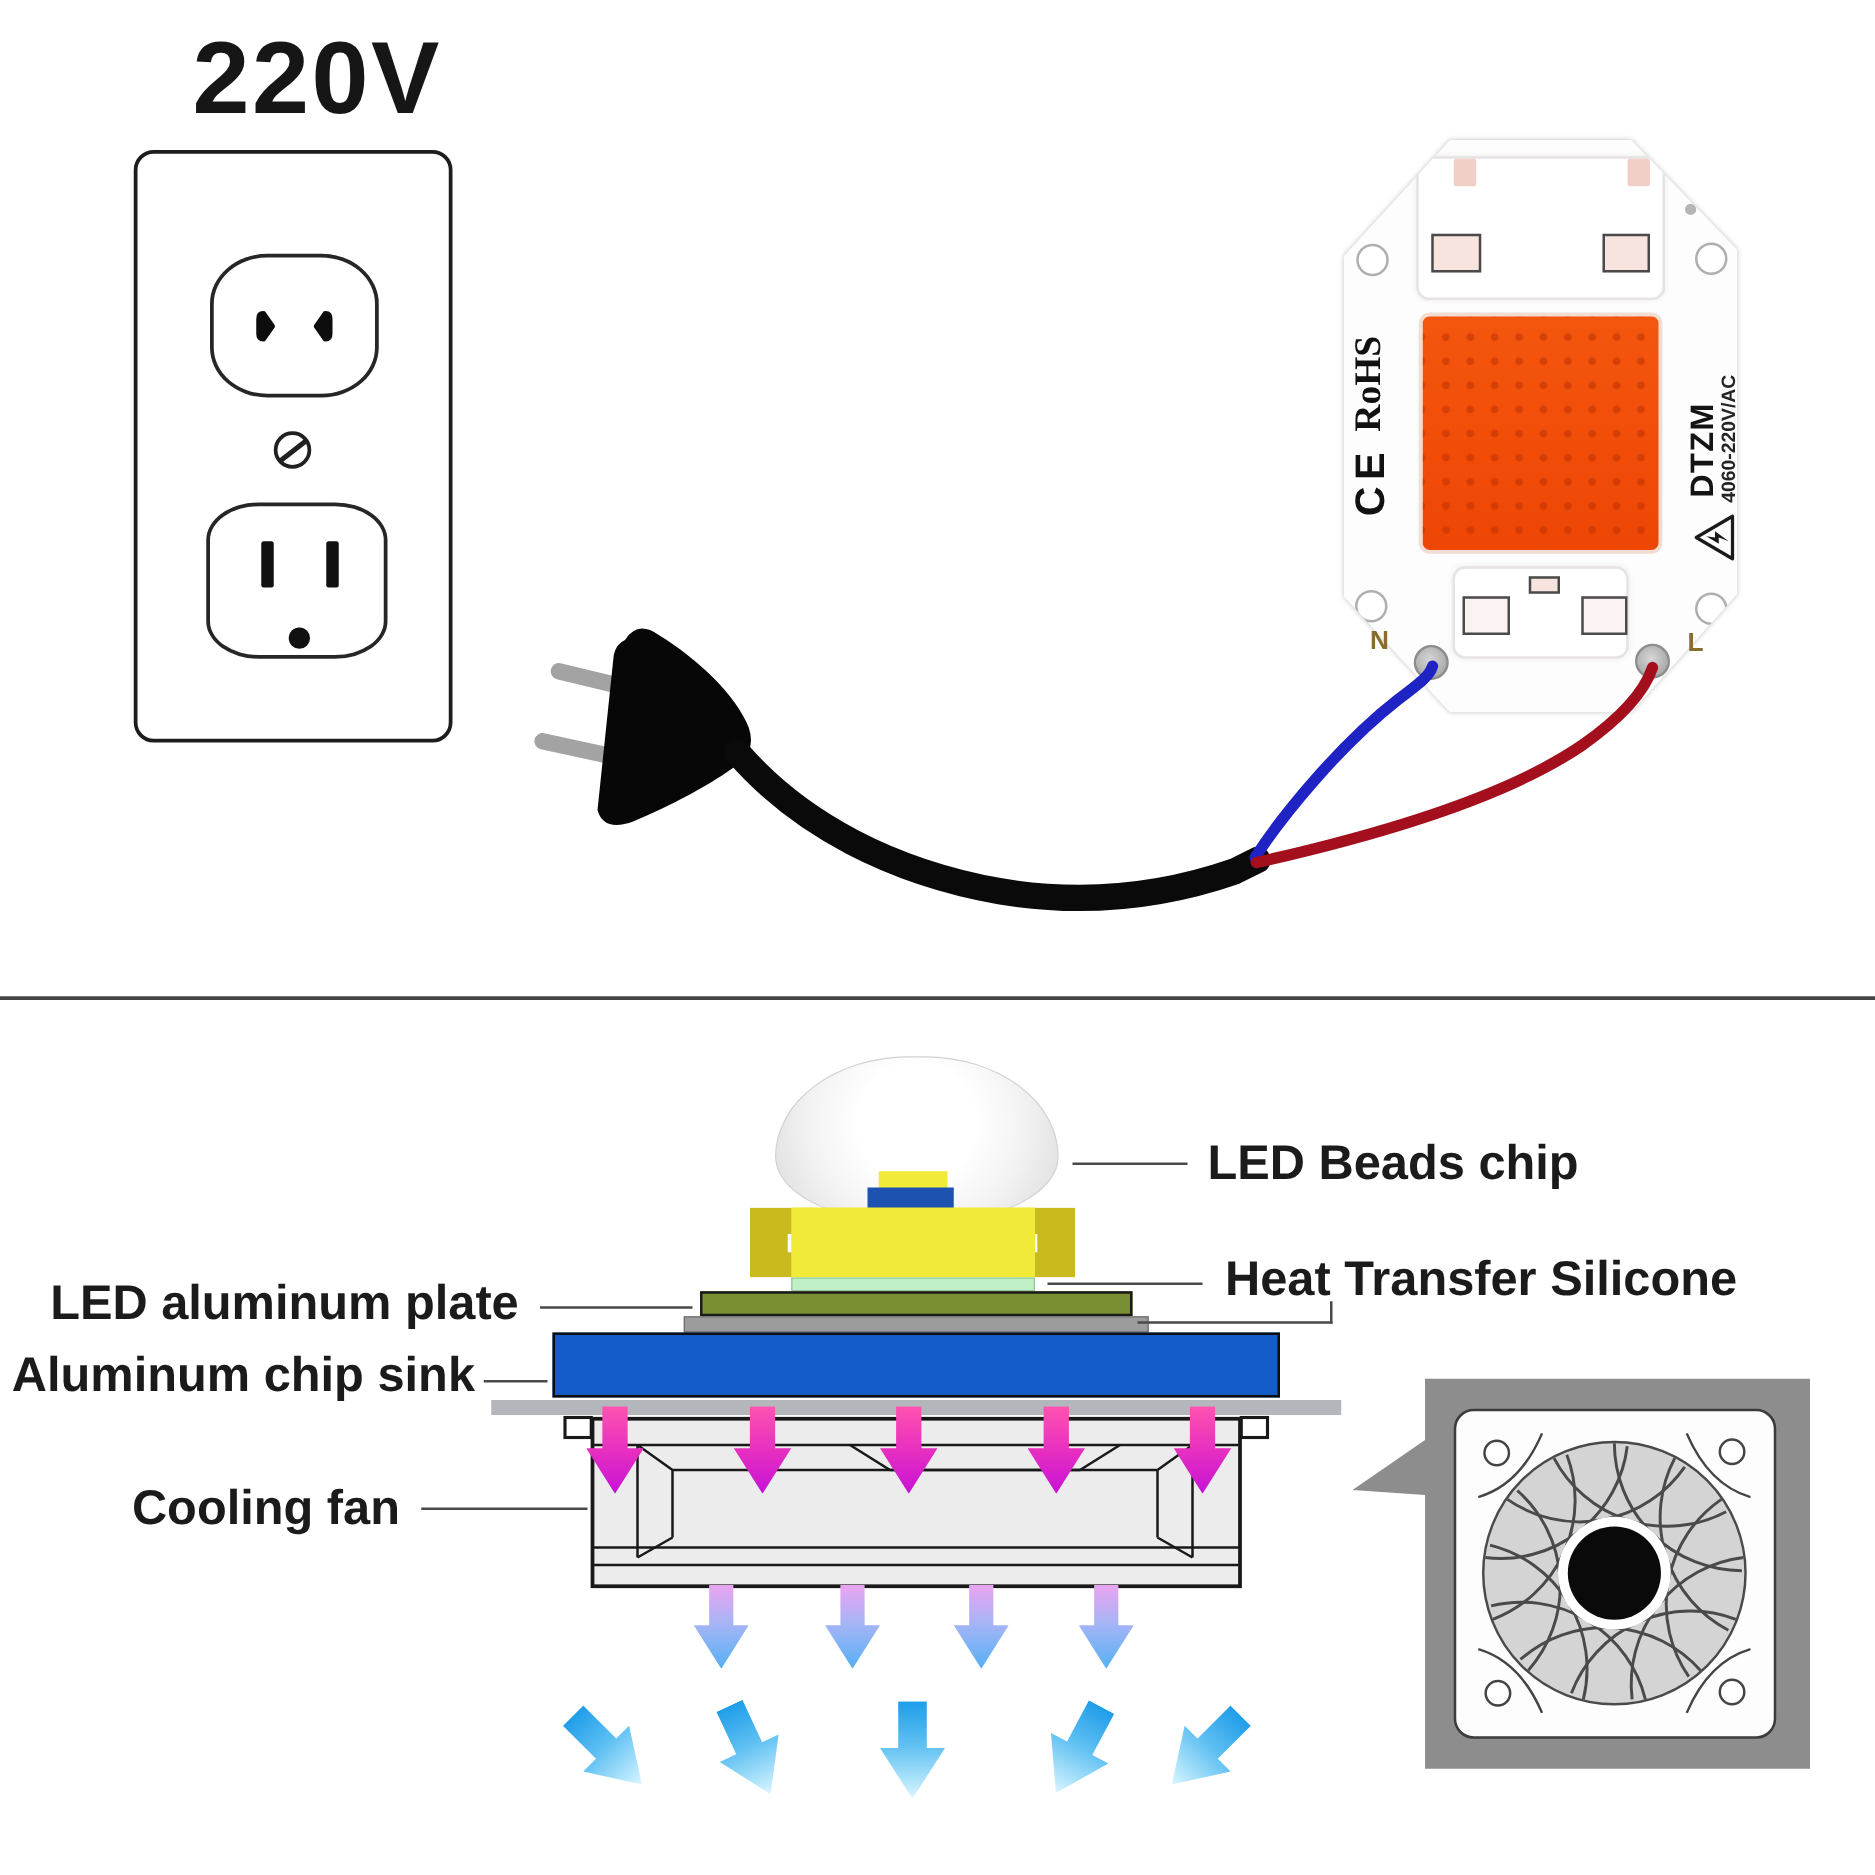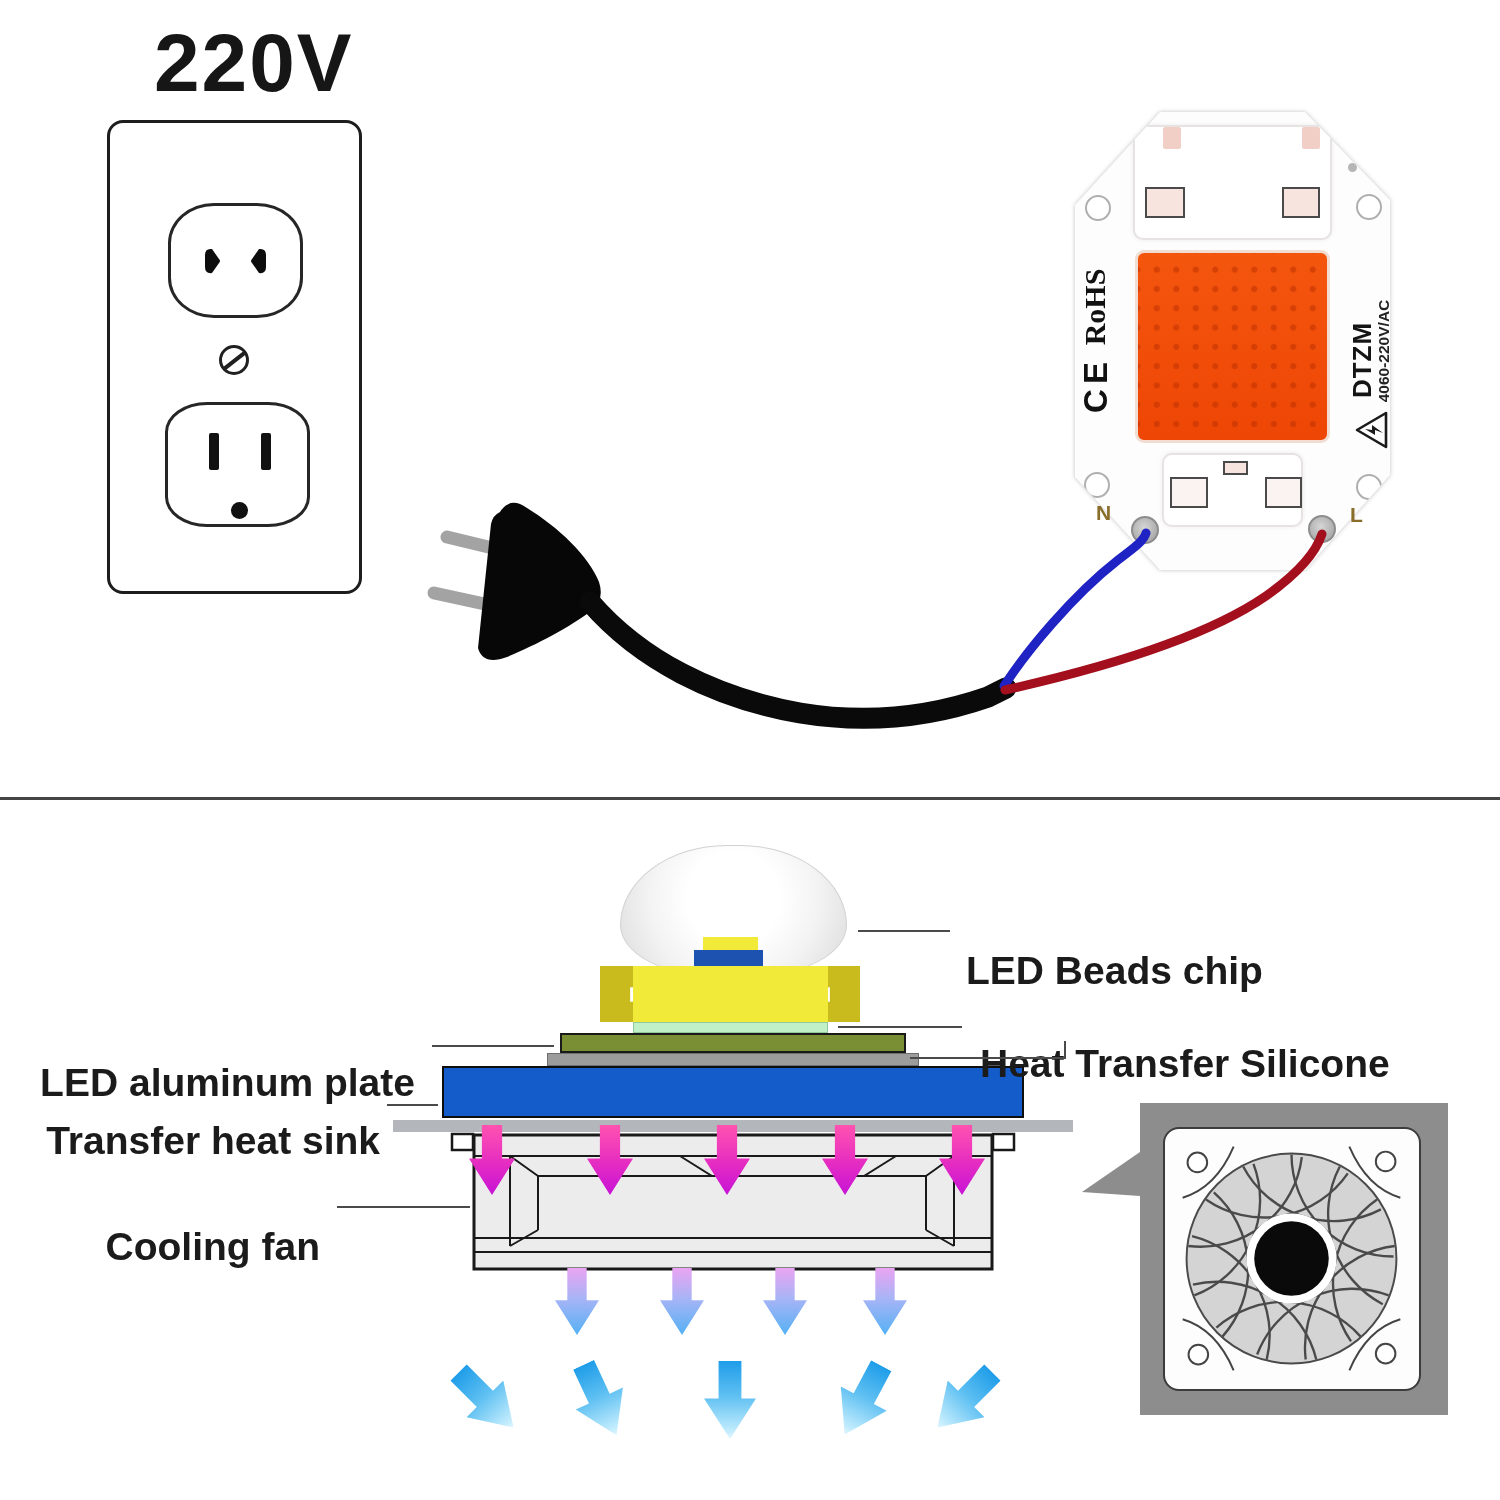--- a/index.html
+++ b/index.html
@@ -2,21 +2,21 @@
 <html><head>
 <meta charset="utf-8">
 <style>
   html,body{margin:0;padding:0;background:#fff;}
   #stage{position:relative;width:1500px;height:1473px;background:#fff;overflow:hidden;
          font-family:"Liberation Sans",sans-serif;}
   #stage *{position:absolute;box-sizing:border-box;}
   svg{overflow:visible;}
 
   
-  .lbl{font:600 39px "Liberation Sans",sans-serif;color:#1b1b1b;white-space:nowrap;line-height:1.1;margin-top:40px;}
+  .lbl{font:600 39px "Liberation Sans",sans-serif;color:#1b1b1b;white-space:nowrap;line-height:1.1;}
   .line{background:#4a4a4a;height:2px;}
   .rot{transform:translate(-50%,-50%) rotate(-90deg);white-space:nowrap;}
 
   
   .v220{left:154px;top:16px;font:700 82px "Liberation Sans",sans-serif;color:#161616;letter-spacing:2px;}
 
   .outlet{left:107px;top:120px;width:255px;height:474px;background:#fff;border:3px solid #1d1d1d;border-radius:16px;}
   .euro{left:58px;top:80px;width:135px;height:115px;border:3px solid #262626;background:#fff;border-radius:46px/40px;}
   .screw{left:109px;top:222px;width:30px;height:30px;border:3px solid #202020;border-radius:50%;}
   .screw i{left:-2px;top:11px;width:28px;height:3.5px;background:#202020;transform:rotate(-38deg);}
@@ -184,21 +184,21 @@
 
   <div class="arrow b-arrow" style="left:460px;transform:rotate(-45deg);"></div>
   <div class="arrow b-arrow" style="left:574px;transform:rotate(-25deg);"></div>
   <div class="arrow b-arrow" style="left:704px;"></div>
   <div class="arrow b-arrow" style="left:837px;transform:rotate(28deg);"></div>
   <div class="arrow b-arrow" style="left:939px;transform:rotate(45deg);"></div>
 
   <div class="lbl" style="left:966px;top:910px;">LED Beads chip</div>
   <div class="lbl" style="right:1085px;top:1022px;">LED aluminum plate</div>
   <div class="lbl" style="left:980px;top:1003px;">Heat Transfer Silicone</div>
-  <div class="lbl" style="right:1120px;top:1080px;">Transfer heat sink</div>
+  <div class="lbl" style="right:1120px;top:1080px;">Aluminum chip sink</div>
   <div class="lbl" style="right:1180px;top:1186px;">Cooling fan</div>
 
   <div class="line" style="left:858px;top:930px;width:92px;"></div>
   <div class="line" style="left:838px;top:1026px;width:124px;"></div>
   <div class="line" style="left:910px;top:1057px;width:156px;"></div>
   <div class="line" style="left:1064px;top:1041px;width:2px;height:18px;"></div>
   <div class="line" style="left:432px;top:1045px;width:122px;"></div>
   <div class="line" style="left:387px;top:1104px;width:51px;"></div>
   <div class="line" style="left:337px;top:1206px;width:133px;"></div>
 

